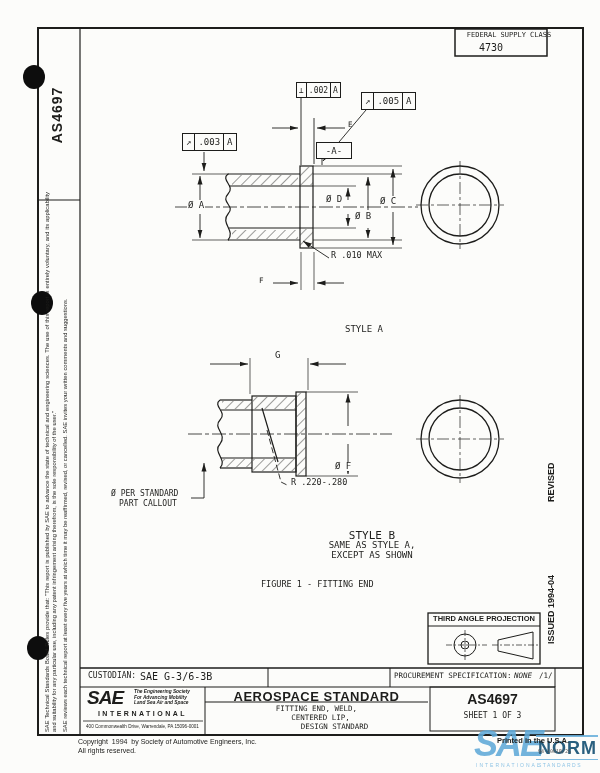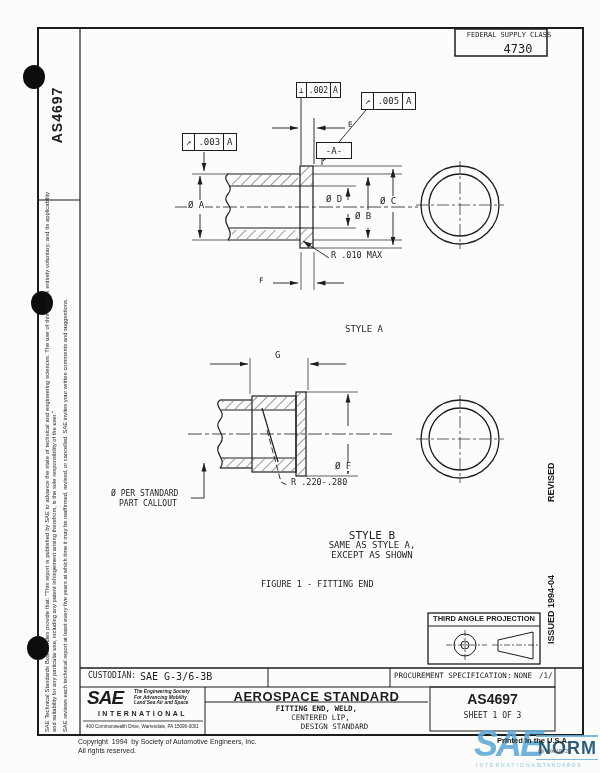--- a/index.html
+++ b/index.html
@@ -163,21 +163,21 @@
       <line x1="390" y1="668" x2="390" y2="687" stroke-width="1"></line>
       <line x1="555" y1="668" x2="555" y2="687" stroke-width="1"></line>
       <line x1="205" y1="687" x2="205" y2="735" stroke-width="1"></line>
       <line x1="205" y1="702" x2="428" y2="702" stroke-width="1"></line>
       <rect x="430" y="687" width="125" height="44" stroke-width="1"></rect>
       <line x1="83" y1="721" x2="203" y2="721" stroke-width="0.8"></line>
     </g>
   </svg>
 
   <div class="lbl ctr" style="left:455px;top:32px;width:108px;font-size:7px;">FEDERAL SUPPLY CLASS</div>
-  <div class="lbl ctr" style="left:482px;top:43px;width:72px;font-size:12px;">4730</div>
+  <div class="lbl ctr" style="left:455px;top:43px;width:72px;font-size:10px;">4730</div>
 
   <div class="rot ctr" style="left:49px;top:195px;width:160px;font-size:14px;font-weight:bold;letter-spacing:1px;font-family:'Liberation Sans',sans-serif;">AS4697</div>
   <div class="rot" style="left:44px;top:732px;width:540px;font-size:5.8px;line-height:7px;text-align:justify;">SAE Technical Standards Board Rules provide that: "This report is published by SAE to advance the state of technical and engineering sciences. The use of this report is entirely voluntary, and its applicability and suitability for any particular use, including any patent infringement arising therefrom, is the sole responsibility of the user."</div>
   <div class="rot" style="left:62px;top:732px;width:540px;font-size:5.8px;">SAE reviews each technical report at least every five years at which time it may be reaffirmed, revised, or cancelled.  SAE invites your written comments and suggestions.</div>
 
   <div class="rot" style="left:546px;top:502px;font-size:9px;font-weight:600;white-space:nowrap;">REVISED</div>
   <div class="rot" style="left:546px;top:644px;font-size:9px;font-weight:600;white-space:nowrap;">ISSUED  1994-04</div>
 
   <div class="fcf small-fcf" style="left:296px;top:82px;height:14px;">
     <span>⊥</span>
@@ -215,25 +215,25 @@
   <div class="lbl ctr" style="left:320px;top:530px;width:104px;font-size:11px;">STYLE B</div>
   <div class="lbl ctr" style="left:320px;top:541px;width:104px;font-size:9px;">SAME AS STYLE A,</div>
   <div class="lbl ctr" style="left:320px;top:551px;width:104px;font-size:9px;">EXCEPT AS SHOWN</div>
   <div class="lbl" style="left:261px;top:580px;font-size:8.5px;">FIGURE 1 - FITTING END</div>
 
   <div class="lbl ctr" style="left:428px;top:615px;width:112px;font-size:7.5px;font-weight:bold;font-family:'Liberation Sans',sans-serif;">THIRD ANGLE PROJECTION</div>
 
   <div class="lbl" style="left:88px;top:672px;font-size:8px;">CUSTODIAN:</div>
   <div class="lbl" style="left:140px;top:672px;font-size:10px;">SAE G-3/6-3B</div>
   <div class="lbl" style="left:394px;top:672px;font-size:7.5px;">PROCUREMENT SPECIFICATION:</div>
-  <div class="lbl" style="left:514px;top:672px;font-size:7.5px;">NONE</div>
+  <div class="lbl" style="left:514px;top:672px;font-size:7.5px;font-style:italic;">NONE</div>
   <div class="lbl" style="left:539px;top:672px;font-size:7.5px;">/1/</div>
 
   <div class="lbl ctr" style="left:205px;top:690px;width:223px;font-size:13px;font-weight:bold;letter-spacing:0.5px;font-family:'Liberation Sans',sans-serif;">AEROSPACE STANDARD</div>
-  <div class="lbl ctr" style="left:205px;top:705px;width:223px;font-size:7.5px;font-weight:bold;">FITTING END, WELD,</div>
+  <div class="lbl ctr" style="left:205px;top:705px;width:223px;font-size:7.5px;">FITTING END, WELD,</div>
   <div class="lbl ctr" style="left:205px;top:714px;width:231px;font-size:7.5px;">CENTERED LIP,</div>
   <div class="lbl ctr" style="left:205px;top:723px;width:259px;font-size:7.5px;">DESIGN STANDARD</div>
 
   <div class="lbl ctr" style="left:430px;top:692px;width:125px;font-size:14px;font-weight:bold;font-family:'Liberation Sans',sans-serif;">AS4697</div>
   <div class="lbl ctr" style="left:430px;top:712px;width:125px;font-size:8px;">SHEET 1 OF 3</div>
 
   <div style="position:absolute;left:82px;top:687px;width:121px;height:48px;">
     <div style="position:absolute;left:5px;top:0px;font-size:19px;font-weight:900;font-style:italic;letter-spacing:-1px;font-family:'Liberation Sans',sans-serif;">SAE</div>
     <div style="position:absolute;left:52px;top:2px;font-size:4.8px;line-height:5.6px;font-style:italic;font-weight:bold;font-family:'Liberation Sans',sans-serif;">
       <div>The Engineering Society</div>

